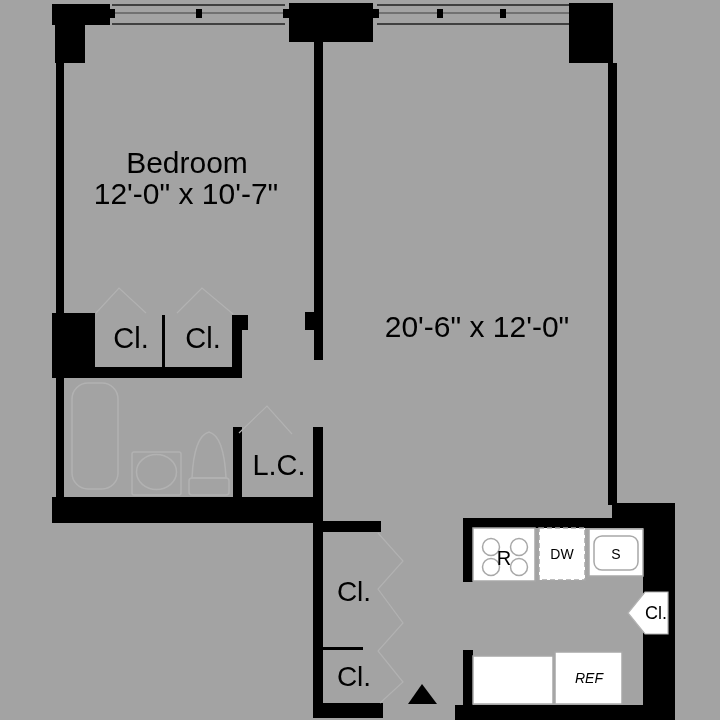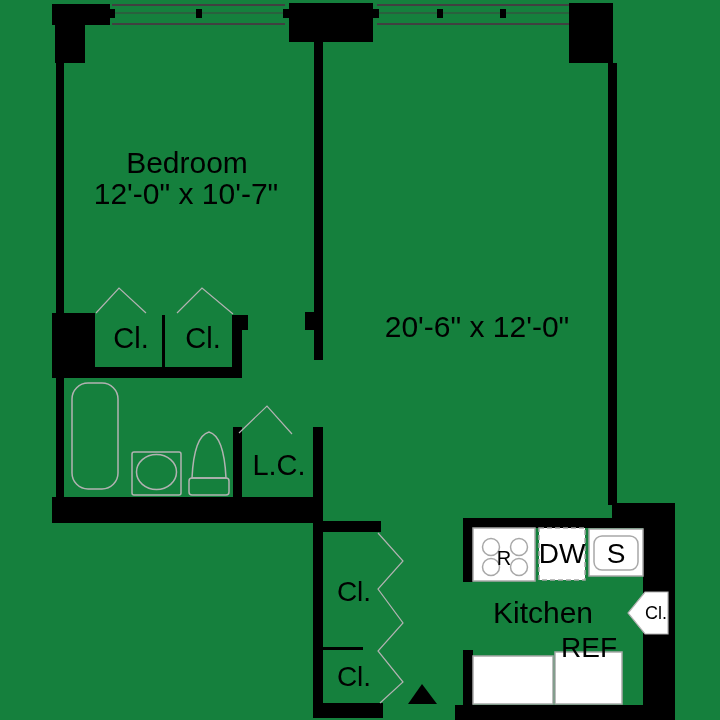--- a/index.html
+++ b/index.html
@@ -1,30 +1,30 @@
 <!DOCTYPE html>
 <html><head>
 <meta charset="utf-8">
 <style>
   html,body{margin:0;padding:0;background:#fff;}
   #stage{
-    position:relative;width:720px;height:720px;background:#15803d;
+    position:relative;width:720px;height:720px;background:#a3a3a3;
     font-family:"Liberation Sans",sans-serif;overflow:hidden;
   }
   #plan-svg{position:absolute;left:0;top:0;}
   .lbl{
     position:absolute;transform:translate(-50%,-50%);
     color:#000;white-space:nowrap;line-height:1;
     font-family:"Liberation Sans",sans-serif;
   }
   .room{font-size:30px;}
   .cl{font-size:29px;}
   .cl-sm{font-size:28px;}
   .cl-xs{font-size:18px;}
-  .app{font-size:28px;}
+  .app{font-size:14px;}
   .app-sm{font-size:20px;}
 </style>
 </head>
 <body>
 
 <div id="stage">
 
   <svg id="plan-svg" width="720" height="720" viewBox="0 0 720 720">
 
     <g stroke="#404040" fill="none">
@@ -108,24 +108,23 @@
       <rect x="555" y="652" width="67" height="52"></rect>
       <polygon stroke="#b2b2b2" stroke-width="1.2" points="668,592 645,592 628,613 645,634 668,634"></polygon>
     </g>
 
     <polygon fill="#000000" points="422,684 408,704 437,704"></polygon>
   </svg>
 
   <div class="lbl room" style="left:187px;top:163px;">Bedroom</div>
   <div class="lbl room" style="left:186px;top:194px;">12'-0" x 10'-7"</div>
   <div class="lbl room" style="left:477px;top:327px;">20'-6" x 12'-0"</div>
-  <div class="lbl room" style="left:543px;top:613px;">Kitchen</div>
   <div class="lbl cl" style="left:131px;top:338px;">Cl.</div>
   <div class="lbl cl" style="left:203px;top:338px;">Cl.</div>
   <div class="lbl cl" style="left:279px;top:465px;">L.C.</div>
   <div class="lbl cl-sm" style="left:354px;top:592px;">Cl.</div>
   <div class="lbl cl-sm" style="left:354px;top:677px;">Cl.</div>
   <div class="lbl cl-xs" style="left:656px;top:613px;">Cl.</div>
   <div class="lbl app-sm" style="left:504px;top:558px;">R</div>
   <div class="lbl app" style="left:562px;top:554px;">DW</div>
   <div class="lbl app" style="left:616px;top:554px;">S</div>
-  <div class="lbl app" style="left:589px;top:648px;">REF</div>
+  <div class="lbl app" style="left:589px;top:678px;font-style:italic;">REF</div>
 </div>
 
 </body></html>

